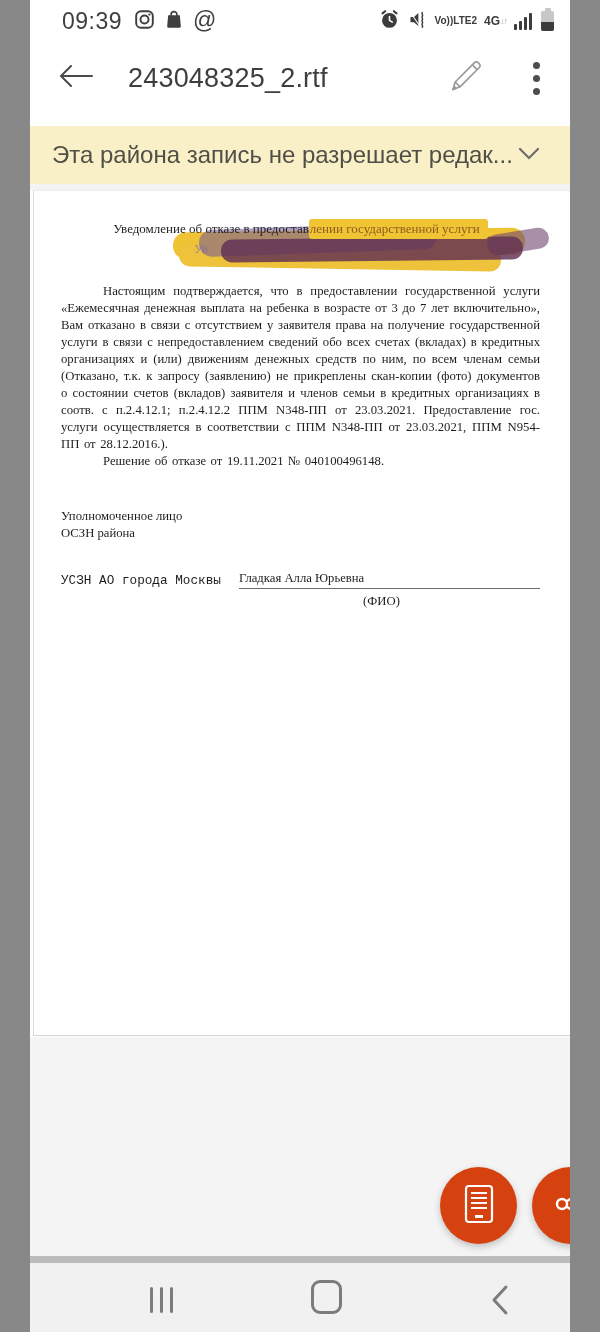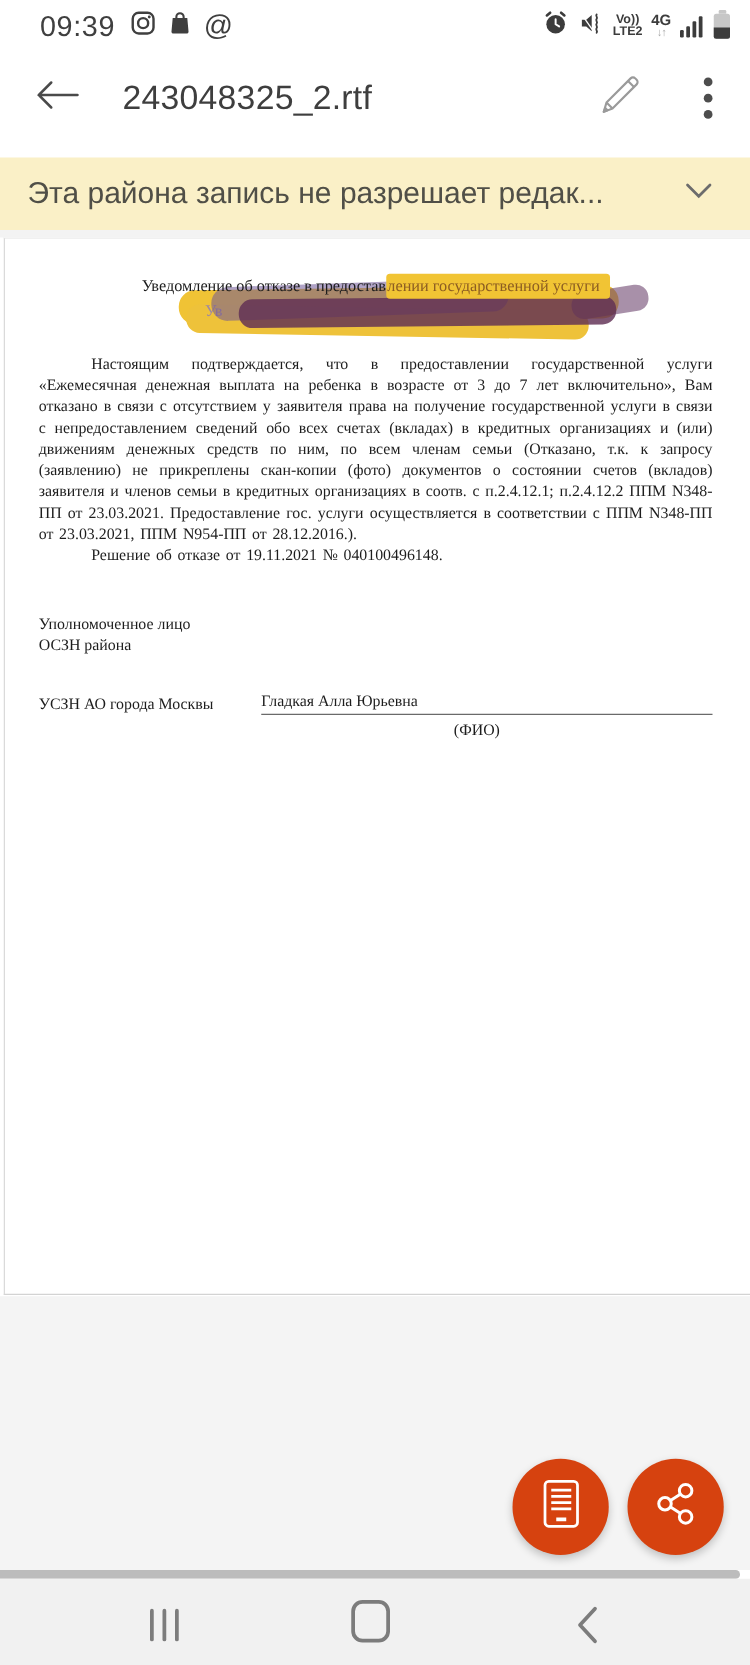--- a/index.html
+++ b/index.html
@@ -1,25 +1,25 @@
 <!DOCTYPE html>
 <html><head>
 <meta charset="utf-8">
 <style>
   * { margin:0; padding:0; box-sizing:border-box; }
   body { background:#888; font-family:"Liberation Sans", sans-serif; }
-  .screen { position:relative; width:600px; height:1332px; background:#fff; overflow:hidden; margin:0 auto; }
+  .screen { position:relative; width:540px; height:1332px; background:#fff; overflow:hidden; margin:0 auto; }
 
   
   .status-bar { position:absolute; top:0; left:0; right:0; height:42px; display:flex; align-items:center; padding:0 16px 0 32px; background:#fff; }
   .sb-time { font-size:23px; color:#3f3f3f; letter-spacing:0.5px; }
   .sb-left-icons { display:flex; align-items:center; gap:9px; margin-left:12px; }
   .sb-at { font-size:23px; color:#3f3f3f; font-weight:400; margin-top:-2px; }
   .sb-right { margin-left:auto; display:flex; align-items:center; gap:7px; }
-  .sb-stack { display:flex; flex-direction:column; align-items:center; line-height:10px; }
+  .sb-stack { display:flex; flex-direction:row; align-items:center; line-height:10px; }
   .sb-stack .t1 { font-size:10px; font-weight:bold; color:#3c3c3c; }
   .sb-stack .t2 { font-size:10px; font-weight:bold; color:#3c3c3c; }
   .sb-4g { font-size:12px; font-weight:bold; color:#3c3c3c; line-height:11px; }
   .sb-arrows { font-size:9px; color:#a9a9a9; line-height:9px; letter-spacing:-1px; }
   .signal { display:flex; align-items:flex-end; gap:2px; height:17px; }
   .signal i { display:block; width:3px; background:#3c3c3c; border-radius:1px; }
   .signal i:nth-child(1){height:6px;} .signal i:nth-child(2){height:9px;}
   .signal i:nth-child(3){height:13px;} .signal i:nth-child(4){height:17px;}
   .battery { position:relative; width:13px; height:20px; background:#c7c7c7; border-radius:2px; margin-left:2px; }
   .battery::before { content:""; position:absolute; top:-3px; left:3.5px; width:6px; height:3px; background:#c7c7c7; border-radius:1px 1px 0 0; }
@@ -51,21 +51,21 @@
   .redaction .hint { position:absolute; left:133px; top:4px; font-size:13px; color:#9480b0; opacity:0.85; z-index:3; }
   .redaction .p1 { position:absolute; left:138px; top:-11px; width:238px; height:27px; background:rgba(111,87,152,0.55); border-radius:13px; transform:rotate(-2deg); z-index:4; }
   .redaction .p2 { position:absolute; left:160px; top:1px; width:302px; height:23px; background:rgba(96,48,84,0.82); border-radius:11px; transform:rotate(-0.6deg); z-index:5; }
   .redaction .p3 { position:absolute; left:426px; top:-6px; width:62px; height:21px; background:rgba(110,70,112,0.6); border-radius:10px; transform:rotate(-9deg); z-index:4; }
 
   .doc-body { margin-top:8px; font-size:12.7px; line-height:17px; text-align:justify; word-spacing:1.4px; }
   .doc-body p { text-indent:42px; }
 
   .sig-block { margin-top:38px; font-size:12.7px; line-height:17px; }
   .sig-row { display:flex; margin-top:28px; align-items:flex-end; }
-  .sig-org { width:162px; flex:none; }
+  .sig-org { width:162px; flex:none;font-family:Liberation Mono, monospace; }
   .sig-name-cell { flex:1; border-bottom:1px solid #6a6a6a; padding-bottom:1px;margin-left:16px; }
   .sig-caption { margin-left:162px; text-align:center; margin-top:4px; }
 
   
   .below { position:absolute; top:1037px; left:0; right:0; height:219px; background:#f4f4f4; }
   .fab { position:absolute; width:77px; height:77px; border-radius:50%; background:#d6420f; display:flex; align-items:center; justify-content:center; box-shadow:0 3px 7px rgba(0,0,0,0.22); }
   .fab-doc { left:410px; top:1167px; }
   .fab-share { left:502px; top:1167px; }
 
   .scrollbar-h { position:absolute; top:1256px; left:0; width:592px; height:7px; background:#bcbcbc; border-radius:0 4px 4px 0; }

